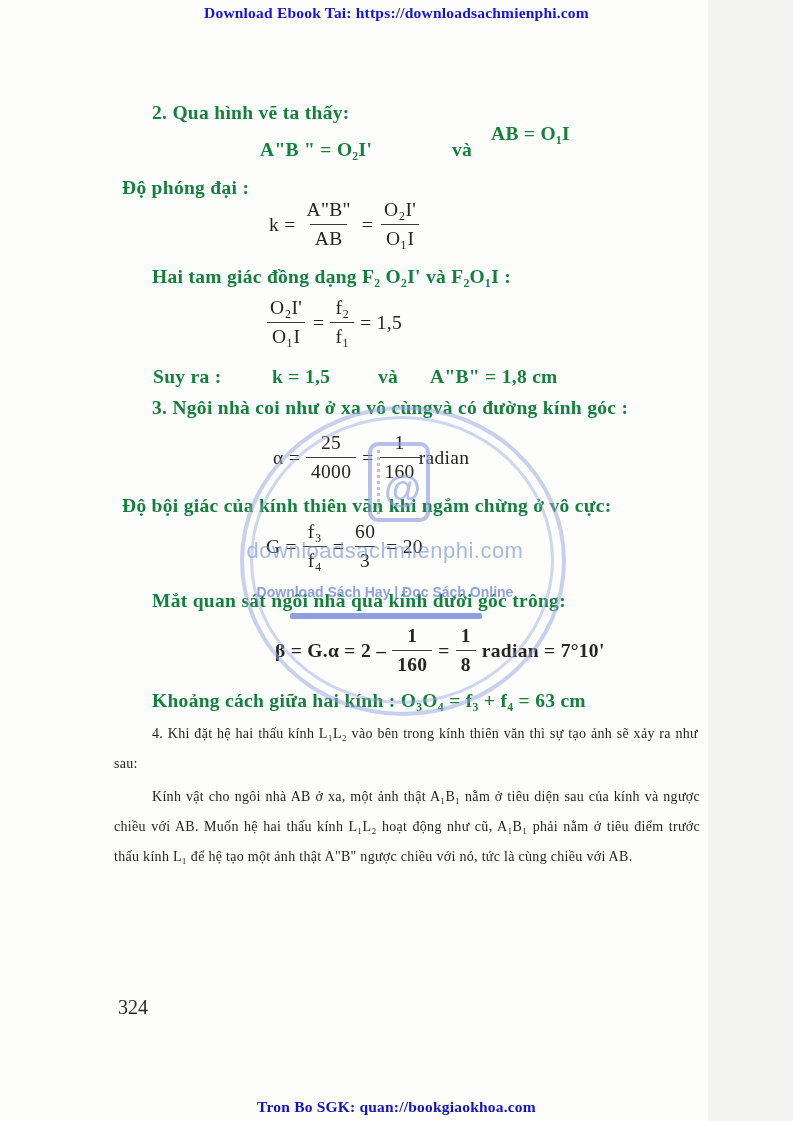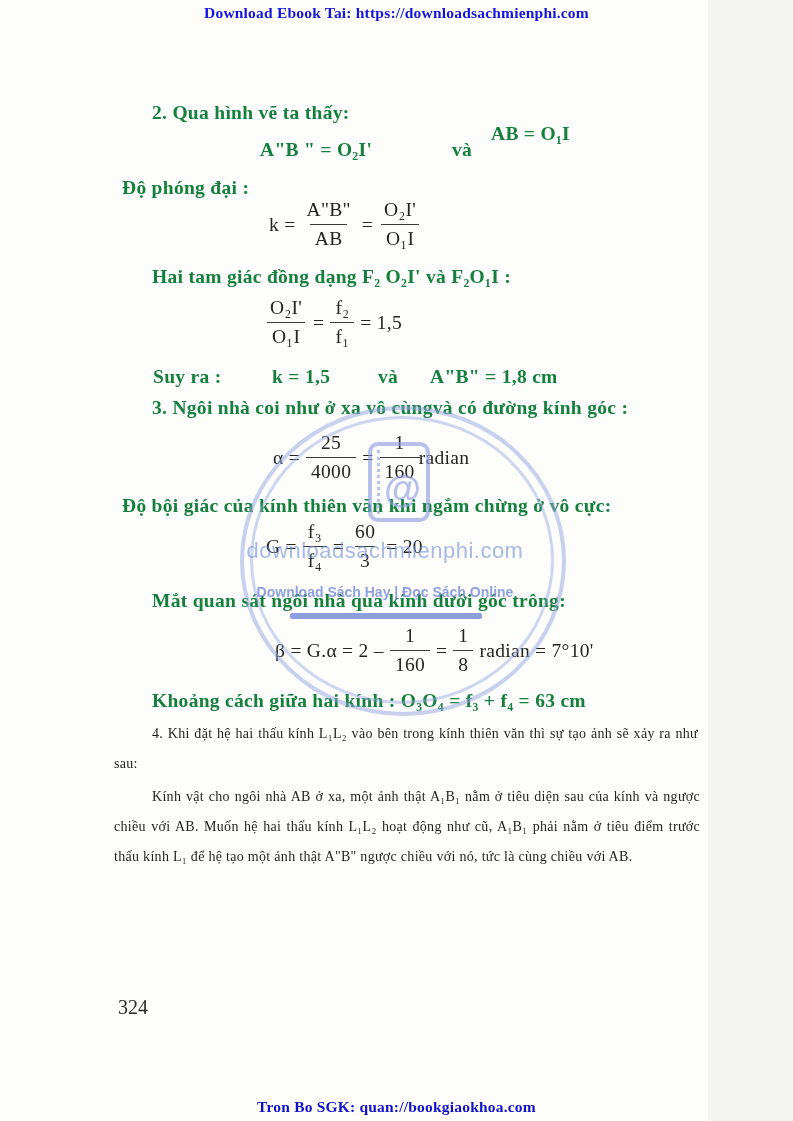--- a/index.html
+++ b/index.html
@@ -163,21 +163,21 @@
     <span>=</span>
     <span class="frac">
       <span class="num">60</span>
       <span class="den">3</span>
     </span>
     <span>= 20</span>
   </div>
 
   <div class="abs line" style="left:152px;top:590px;">Mắt quan sát ngôi nhà qua kính dưới góc trông:</div>
 
-  <div class="abs formula" style="left:272px;top:624px;">
+  <div class="abs formula" style="left:272px;top:624px;font-weight:bold;">
     <span>β = G.α = 2 –</span>
     <span class="frac">
       <span class="num">1</span>
       <span class="den">160</span>
     </span>
     <span>=</span>
     <span class="frac">
       <span class="num">1</span>
       <span class="den">8</span>
     </span>

